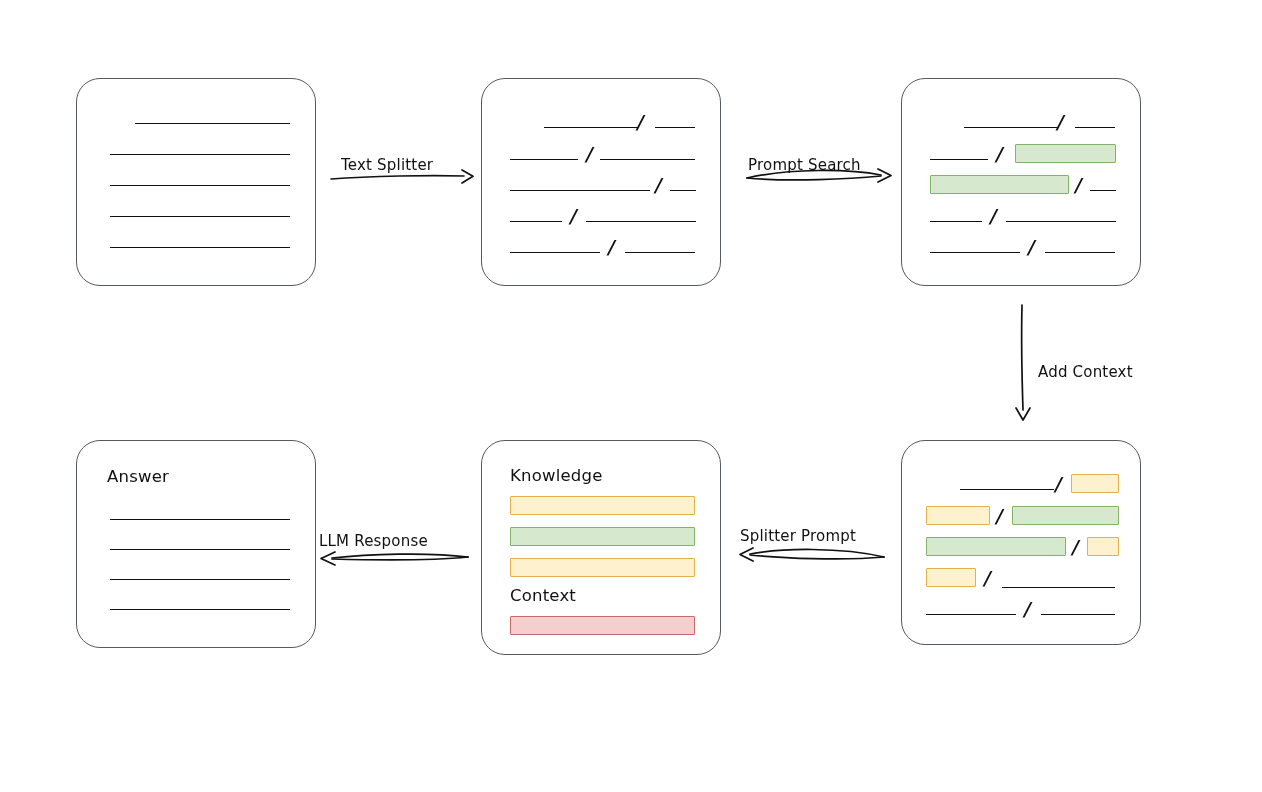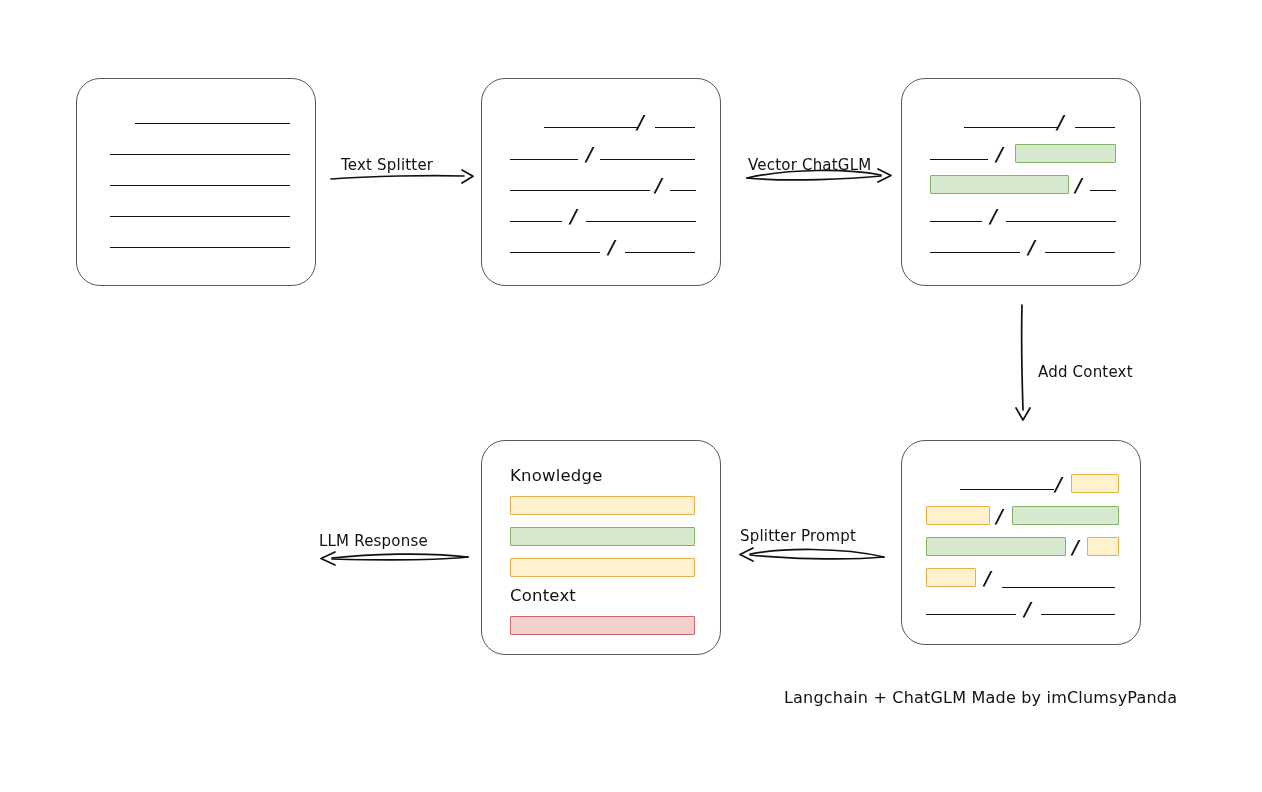--- a/index.html
+++ b/index.html
@@ -125,21 +125,21 @@
       <div class="rule" style="left:28px;top:142px;width:52px;"></div>
       <div class="slash" style="left:88px;top:128px;">/</div>
       <div class="rule" style="left:104px;top:142px;width:110px;"></div>
 
       <div class="rule" style="left:28px;top:173px;width:90px;"></div>
       <div class="slash" style="left:126px;top:159px;">/</div>
       <div class="rule" style="left:143px;top:173px;width:70px;"></div>
     </div>
   </div>
 
-  <div class="edge-label" style="left:748px;top:148px;">Vector ChatGLM</div>
+  <div class="edge-label" style="left:748px;top:148px;">Prompt Search</div>
   <svg class="edge-svg" style="left:745px;top:166px;" width="148" height="24" viewBox="0 0 148 24">
     <path d="M2,12 C45,2 105,3 136,9" fill="none" stroke="#111" stroke-width="1.7" stroke-linecap="round"></path>
     <path d="M2,12 C45,16 105,13 136,10" fill="none" stroke="#111" stroke-width="1.7" stroke-linecap="round"></path>
     <path d="M133,3 L146,9.5 L133,16" fill="none" stroke="#111" stroke-width="1.7" stroke-linejoin="round" stroke-linecap="round"></path>
   </svg>
 
   <div class="card" style="left:901px;top:78px;width:240px;height:208px;">
     <div class="card-inner">
 
       <div class="rule" style="left:62px;top:48px;width:94px;"></div>
@@ -213,16 +213,24 @@
     </div>
   </div>
 
   <div class="edge-label" style="left:319px;top:524px;">LLM Response</div>
   <svg class="edge-svg" style="left:318px;top:548px;" width="152" height="22" viewBox="0 0 152 22">
     <path d="M150,9 C110,4 50,6 14,10" fill="none" stroke="#111" stroke-width="1.7" stroke-linecap="round"></path>
     <path d="M150,9 C110,13 50,12 14,11" fill="none" stroke="#111" stroke-width="1.7" stroke-linecap="round"></path>
     <path d="M17,4 L3,10.5 L17,17" fill="none" stroke="#111" stroke-width="1.7" stroke-linejoin="round" stroke-linecap="round"></path>
   </svg>
 
-
-  <div class="footer" style="left:784px;top:688px;">Langchain + ChatGLM Made by imClumsyPanda</div>
+  <div class="card" style="left:76px;top:440px;width:240px;height:208px;">
+    <div class="card-inner">
+      <div class="card-label" style="left:30px;top:26px;">Answer</div>
+      <div class="rule" style="left:33px;top:78px;width:180px;"></div>
+      <div class="rule" style="left:33px;top:108px;width:180px;"></div>
+      <div class="rule" style="left:33px;top:138px;width:180px;"></div>
+      <div class="rule" style="left:33px;top:168px;width:180px;"></div>
+    </div>
+  </div>
+
 
 </div>
 
 </body></html>

